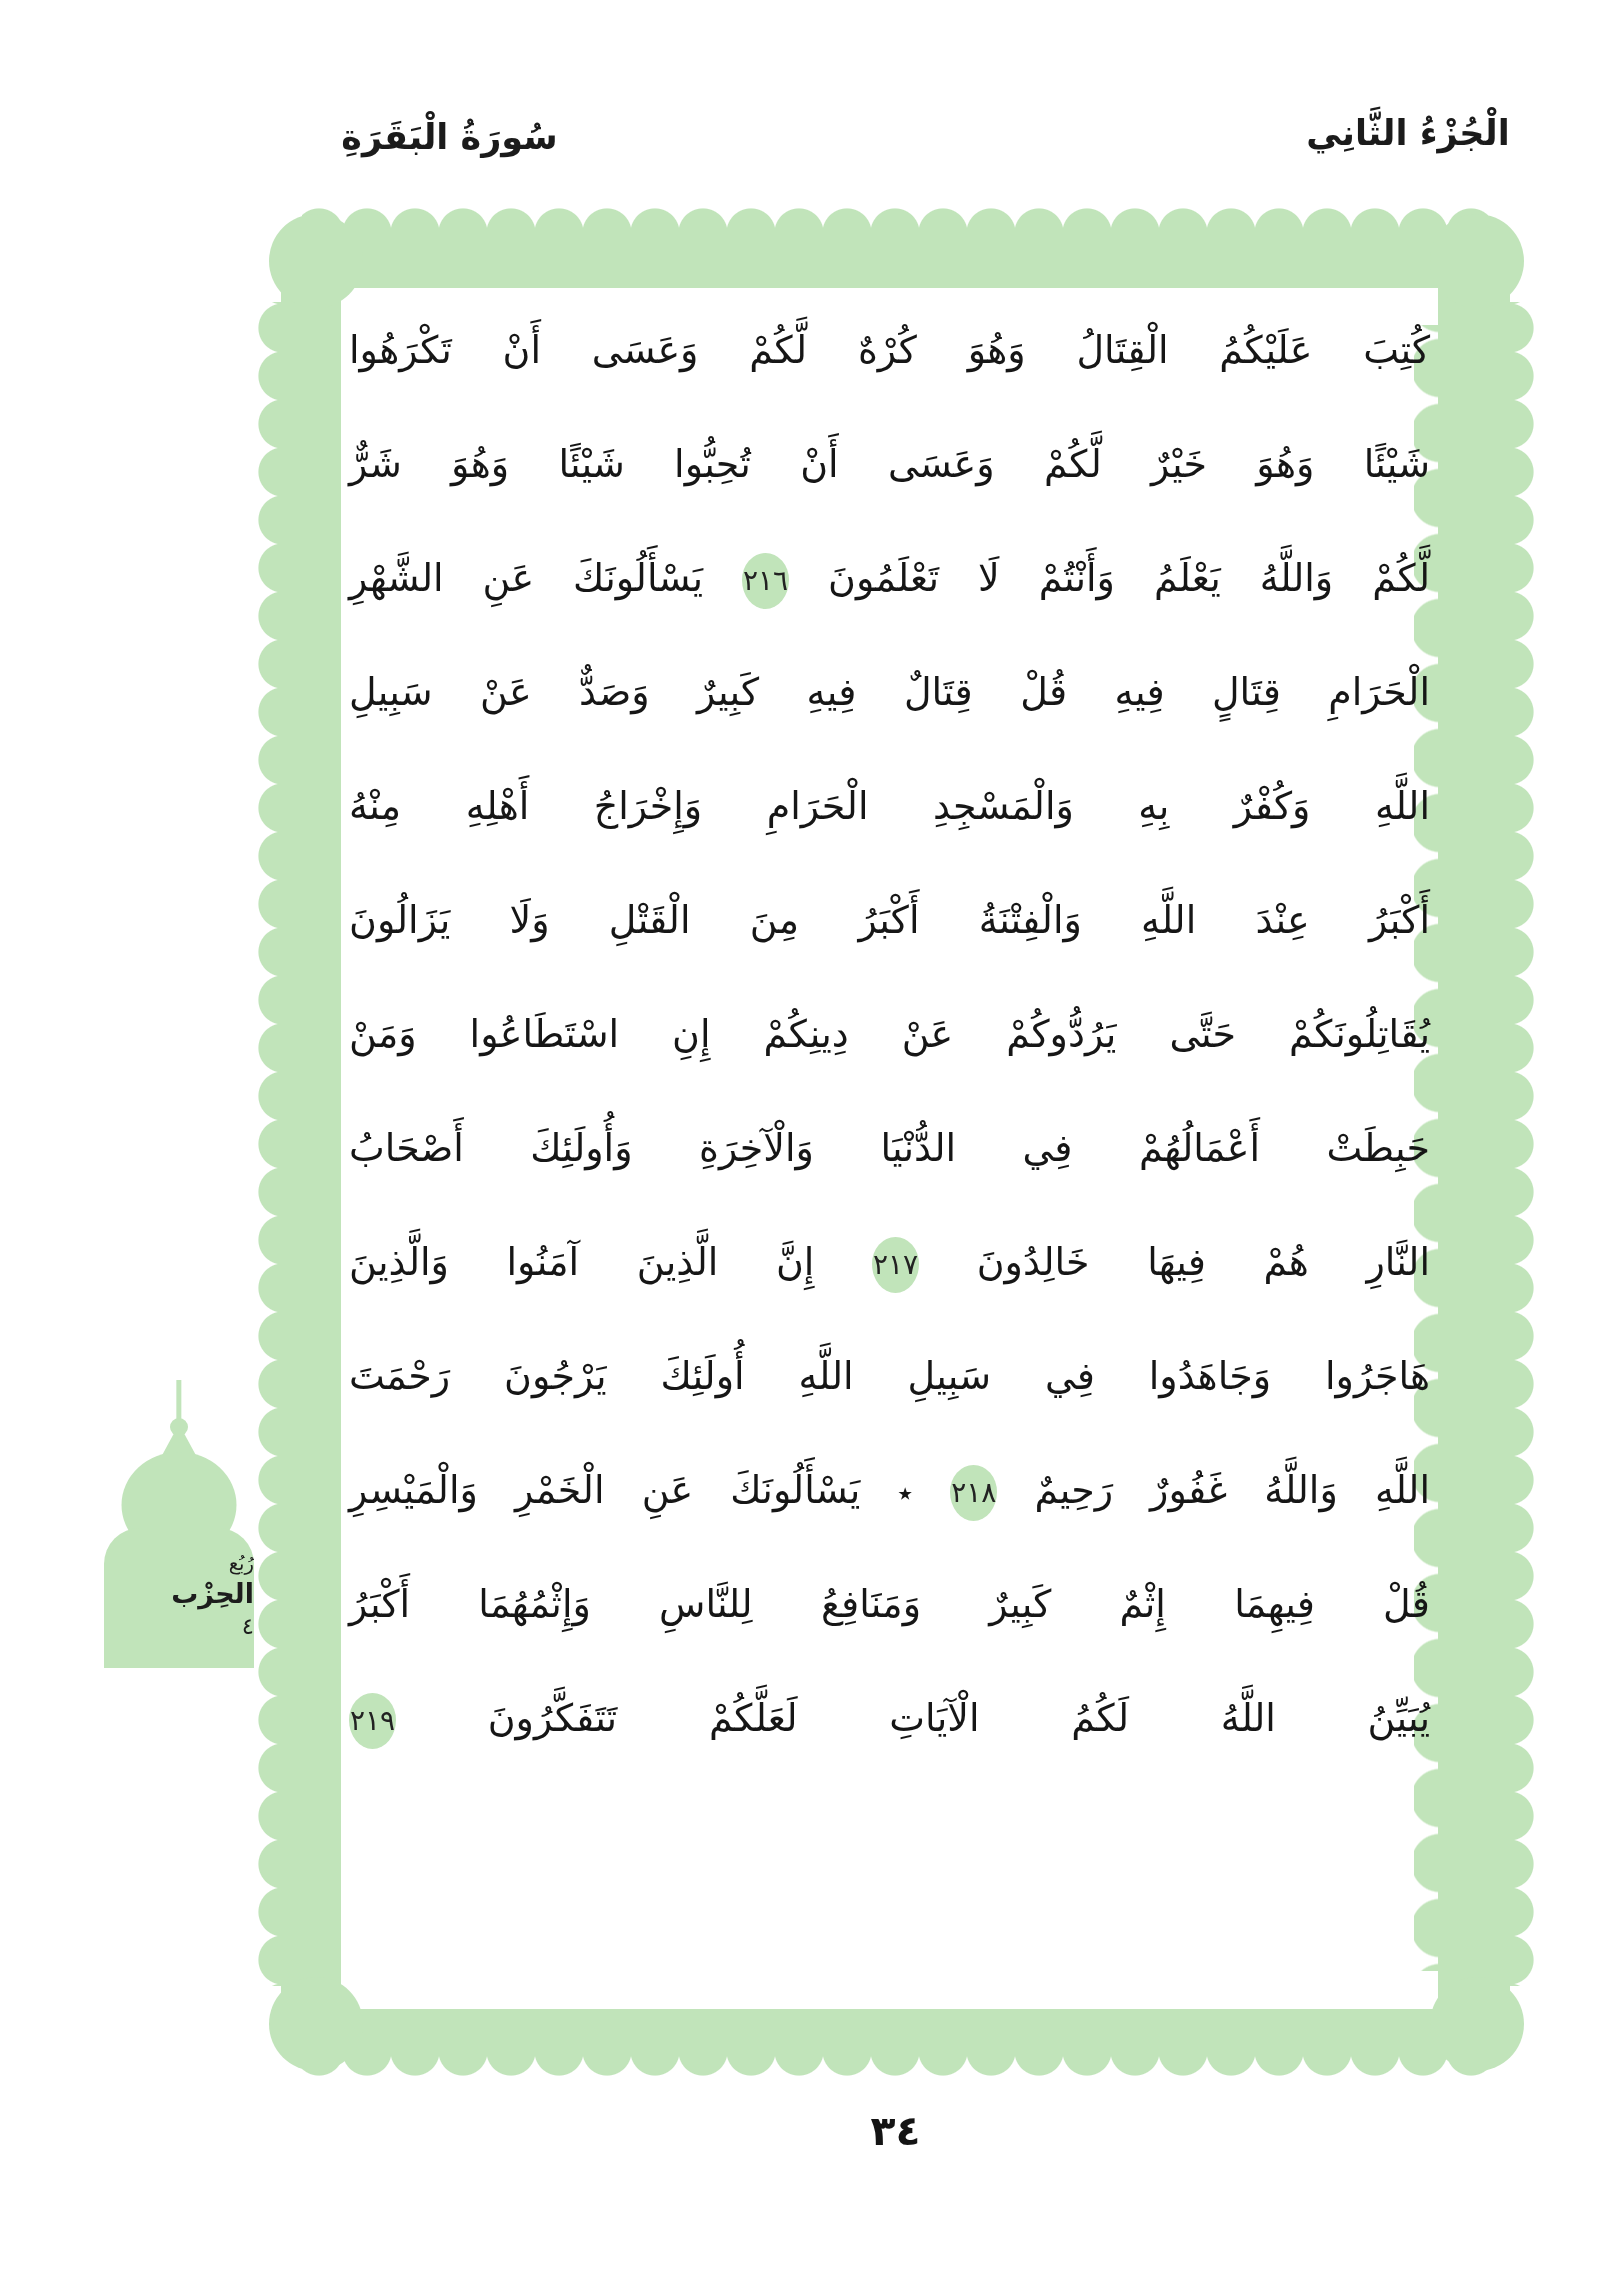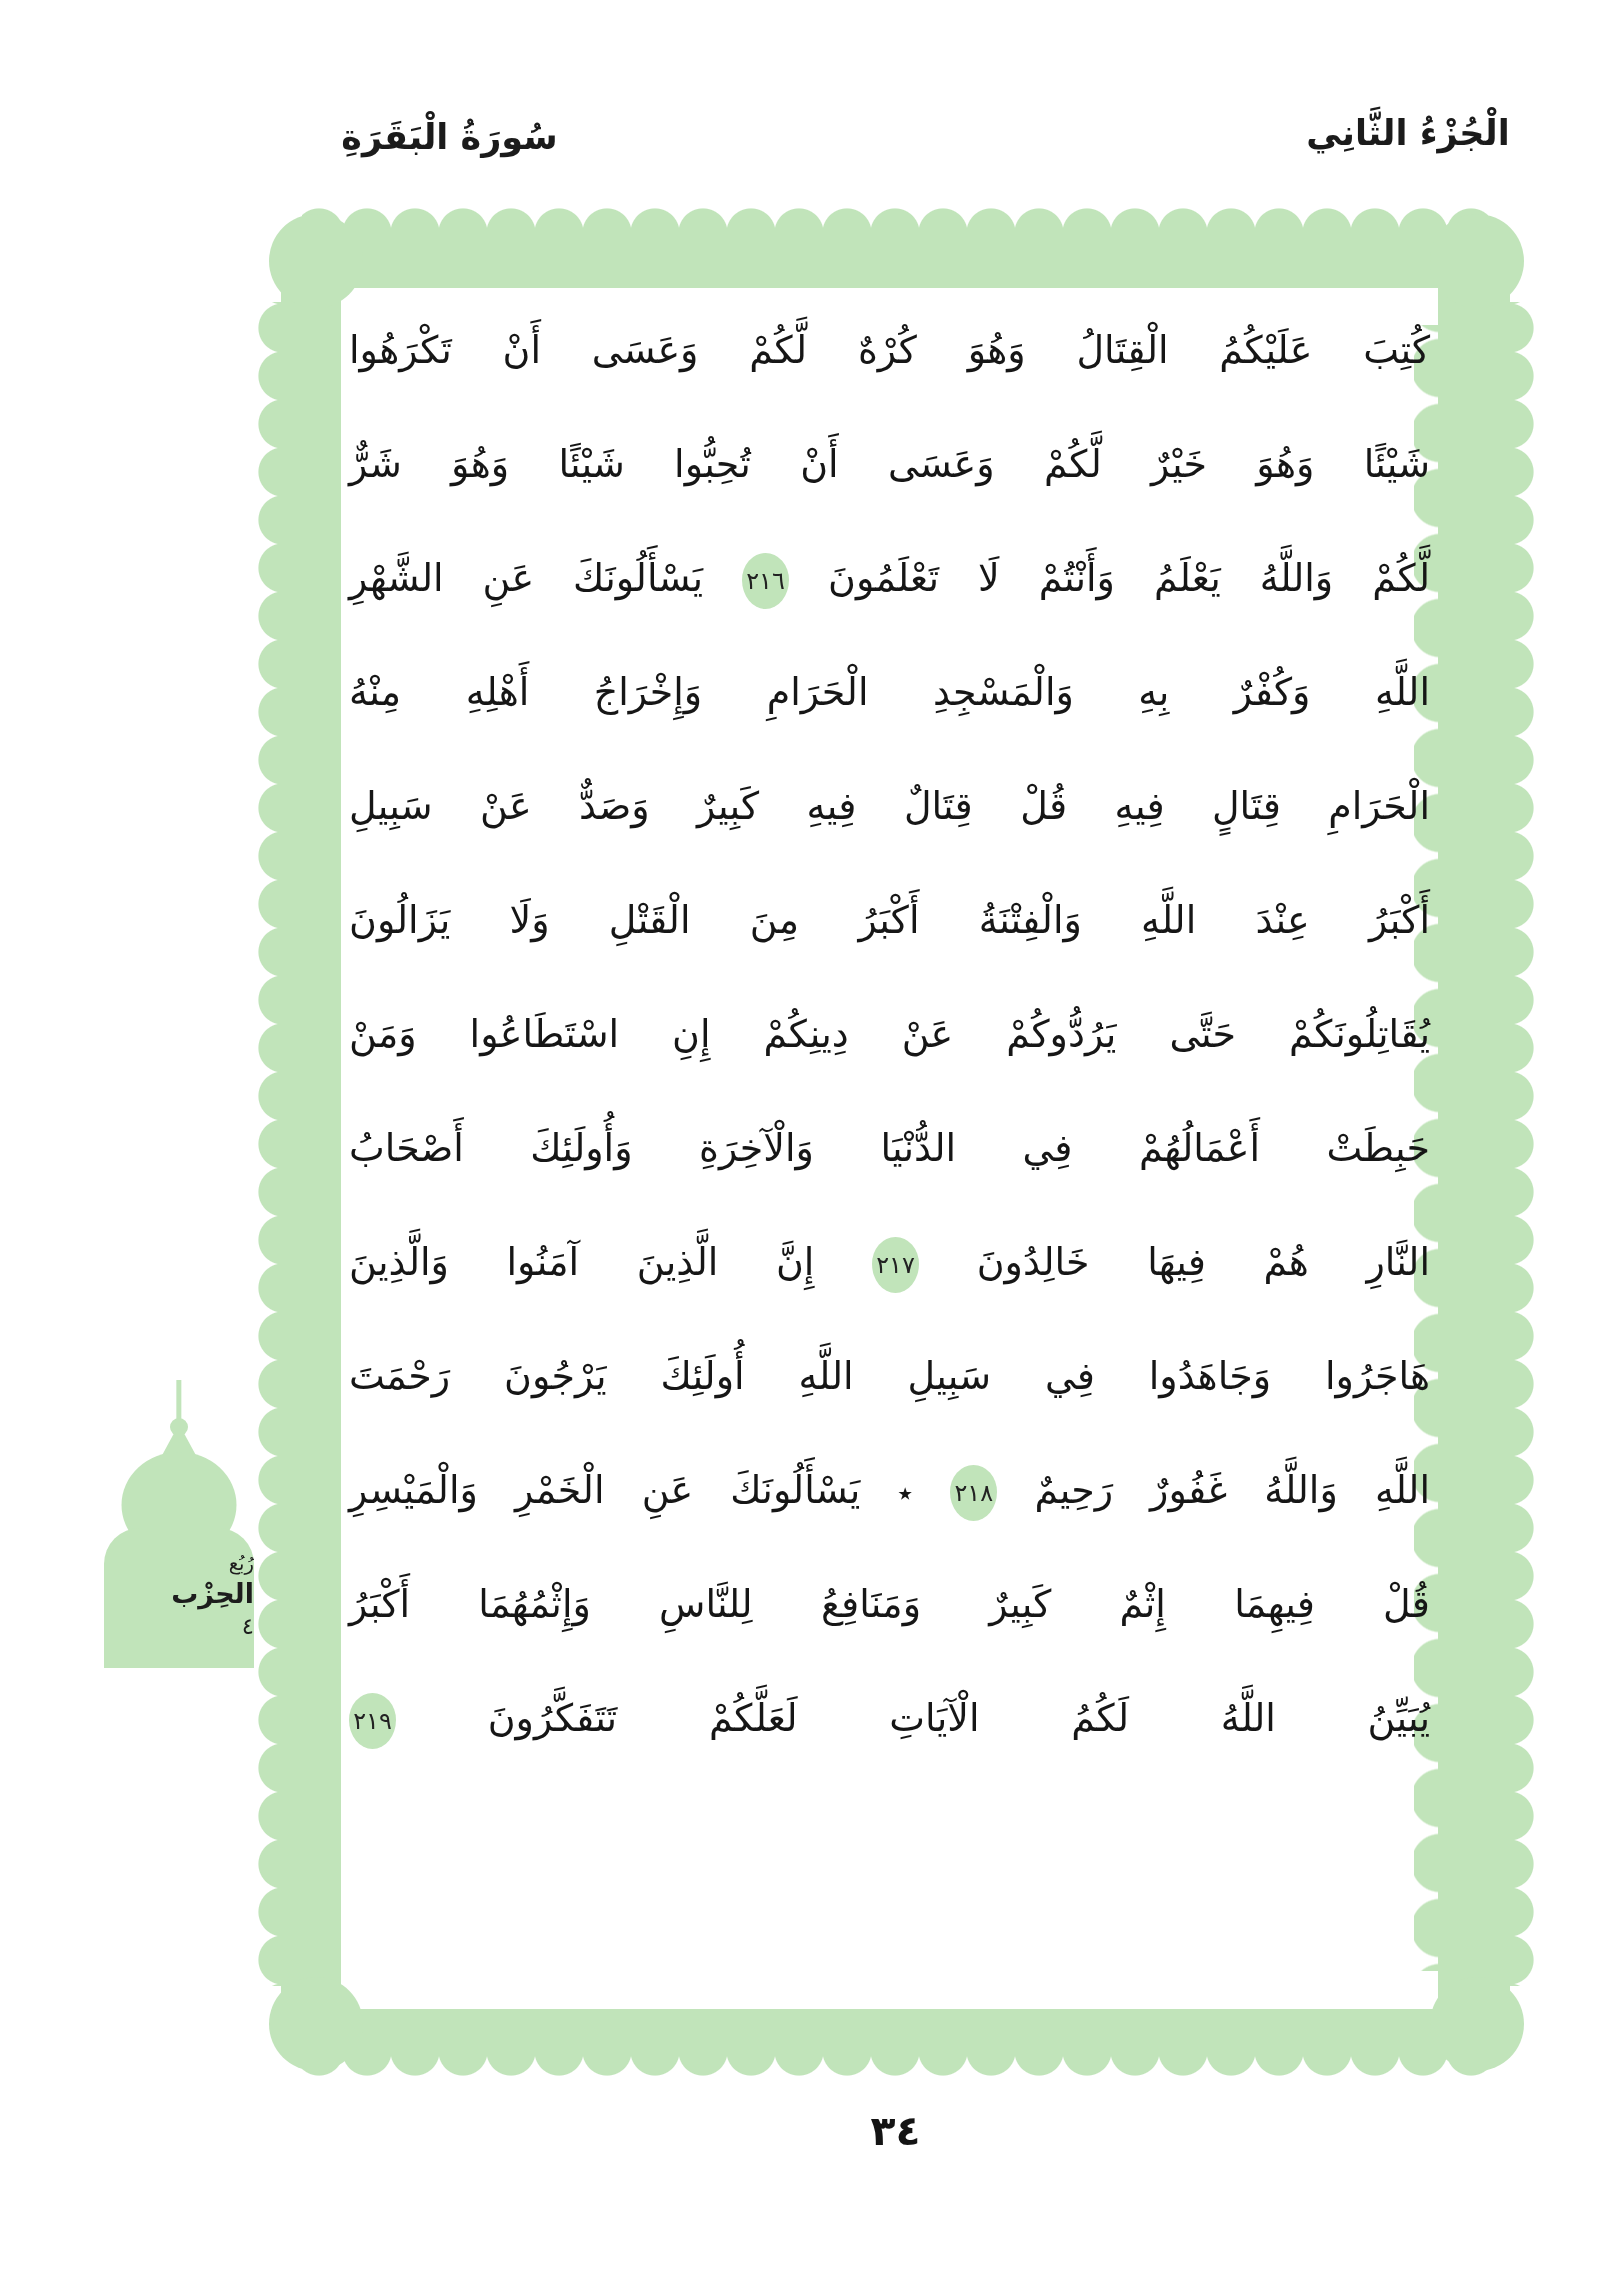--- a/index.html
+++ b/index.html
@@ -48,21 +48,21 @@
     direction:rtl;
   }
   .qline{
     height:114px;line-height:114px;font-size:38px;color:var(--ink);
     text-align:justify;text-align-last:justify;white-space:nowrap;
   }
   .qtext{letter-spacing:0px;}
   .ayah-marker{
     display:inline-block;width:47px;height:56px;background:var(--green);
     border-radius:50% 50% 50% 50% / 48% 48% 52% 52%;
-    text-align:right;line-height:56px;font-size:24px;color:#222;
+    text-align:right;line-height:56px;font-size:28px;color:#222;
     vertical-align:middle;text-align-last:center;
   }
   .hizb-star{font-size:29px;vertical-align:middle;}
   
   .hizb-marker{position:absolute;left:104px;top:1380px;width:150px;height:288px;}
   .dome-finial{position:absolute;left:50%;transform:translateX(-50%);top:0;width:5.3px;height:44px;background:var(--green);}
   .dome-knob{position:absolute;left:50%;transform:translateX(-50%);top:38px;width:18px;height:18px;border-radius:50%;background:var(--green);}
   .dome-tip{position:absolute;left:50%;transform:translateX(-50%);top:44px;width:0;height:0;
     border-left:26px solid transparent;border-right:26px solid transparent;border-bottom:48px solid var(--green);}
   .dome-bulb{position:absolute;left:50%;transform:translateX(-50%);top:72px;width:115px;height:106px;background:var(--green);border-radius:50%;}
@@ -93,22 +93,22 @@
   <div class="sc sc-right-inner"></div>
   <div class="corner corner-tl"></div>
   <div class="corner corner-tr"></div>
   <div class="corner corner-bl"></div>
   <div class="corner corner-br"></div>
 
   <div class="text-area" dir="rtl">
       <div class="qline"><span class="qtext">كُتِبَ عَلَيْكُمُ الْقِتَالُ وَهُوَ كُرْهٌ لَّكُمْ وَعَسَى أَنْ تَكْرَهُوا</span></div>
       <div class="qline"><span class="qtext">شَيْئًا وَهُوَ خَيْرٌ لَّكُمْ وَعَسَى أَنْ تُحِبُّوا شَيْئًا وَهُوَ شَرٌّ</span></div>
       <div class="qline"><span class="qtext">لَّكُمْ وَاللَّهُ يَعْلَمُ وَأَنْتُمْ لَا تَعْلَمُونَ</span> <span class="ayah-marker">٢١٦</span> <span class="qtext">يَسْأَلُونَكَ عَنِ الشَّهْرِ</span></div>
+      <div class="qline"><span class="qtext">الْحَرَامِ قِتَالٍ فِيهِ قُلْ قِتَالٌ فِيهِ كَبِيرٌ وَصَدٌّ عَنْ سَبِيلِ</span></div>
       <div class="qline"><span class="qtext">اللَّهِ وَكُفْرٌ بِهِ وَالْمَسْجِدِ الْحَرَامِ وَإِخْرَاجُ أَهْلِهِ مِنْهُ</span></div>
-      <div class="qline"><span class="qtext">الْحَرَامِ قِتَالٍ فِيهِ قُلْ قِتَالٌ فِيهِ كَبِيرٌ وَصَدٌّ عَنْ سَبِيلِ</span></div>
       <div class="qline"><span class="qtext">أَكْبَرُ عِنْدَ اللَّهِ وَالْفِتْنَةُ أَكْبَرُ مِنَ الْقَتْلِ وَلَا يَزَالُونَ</span></div>
       <div class="qline"><span class="qtext">يُقَاتِلُونَكُمْ حَتَّى يَرُدُّوكُمْ عَنْ دِينِكُمْ إِنِ اسْتَطَاعُوا وَمَنْ</span></div>
       <div class="qline"><span class="qtext">حَبِطَتْ أَعْمَالُهُمْ فِي الدُّنْيَا وَالْآخِرَةِ وَأُولَئِكَ أَصْحَابُ</span></div>
       <div class="qline"><span class="qtext">النَّارِ هُمْ فِيهَا خَالِدُونَ</span> <span class="ayah-marker">٢١٧</span> <span class="qtext">إِنَّ الَّذِينَ آمَنُوا وَالَّذِينَ</span></div>
       <div class="qline"><span class="qtext">هَاجَرُوا وَجَاهَدُوا فِي سَبِيلِ اللَّهِ أُولَئِكَ يَرْجُونَ رَحْمَتَ</span></div>
       <div class="qline"><span class="qtext">اللَّهِ وَاللَّهُ غَفُورٌ رَحِيمٌ</span> <span class="ayah-marker">٢١٨</span> <span class="hizb-star">٭</span> <span class="qtext">يَسْأَلُونَكَ عَنِ الْخَمْرِ وَالْمَيْسِرِ</span></div>
       <div class="qline"><span class="qtext">قُلْ فِيهِمَا إِثْمٌ كَبِيرٌ وَمَنَافِعُ لِلنَّاسِ وَإِثْمُهُمَا أَكْبَرُ</span></div>
       <div class="qline"><span class="qtext">يُبَيِّنُ اللَّهُ لَكُمُ الْآيَاتِ لَعَلَّكُمْ تَتَفَكَّرُونَ</span> <span class="ayah-marker">٢١٩</span></div>
     </div>
 

